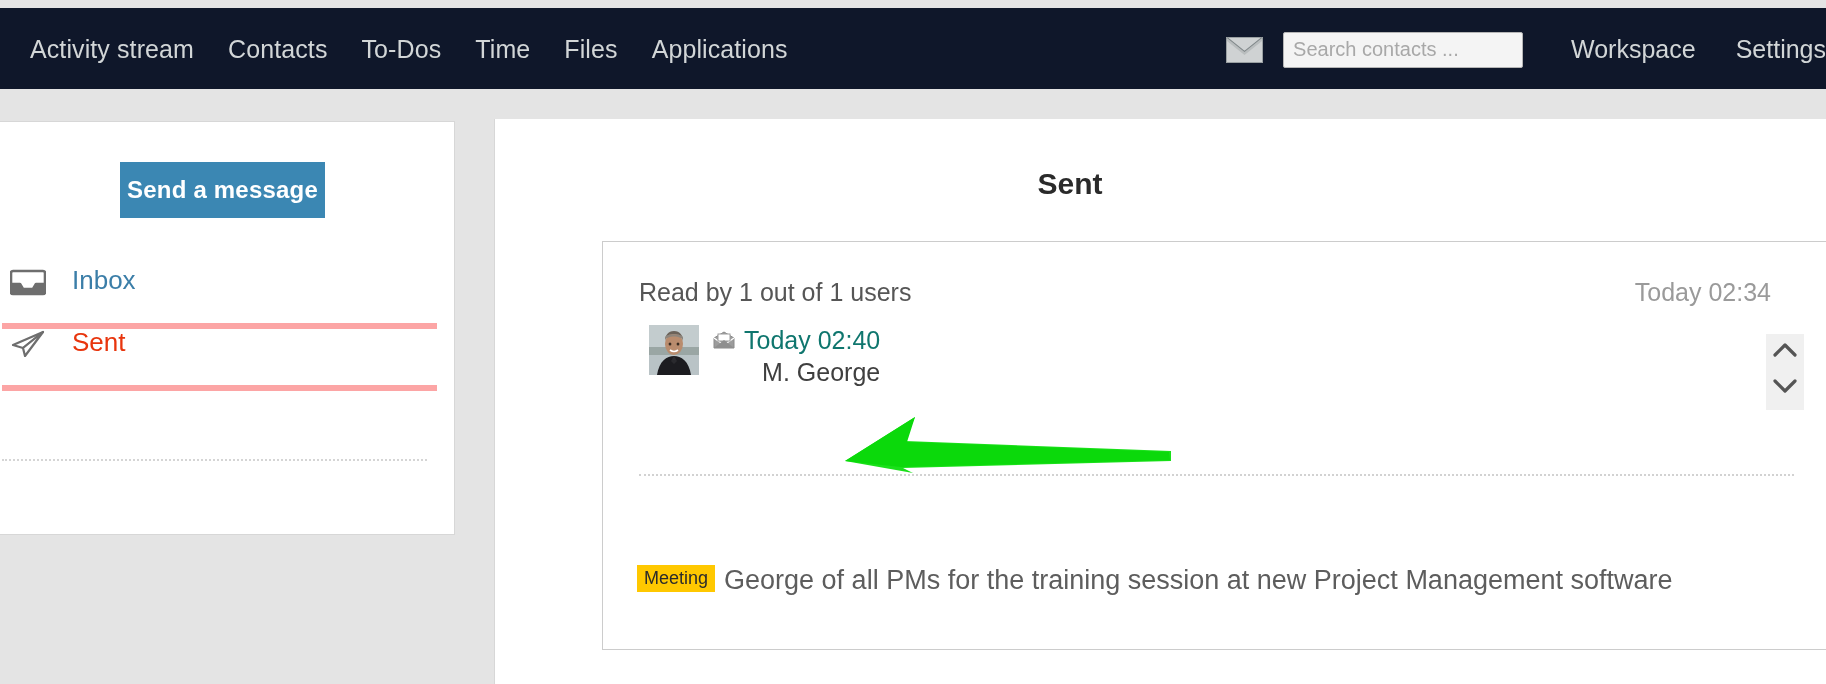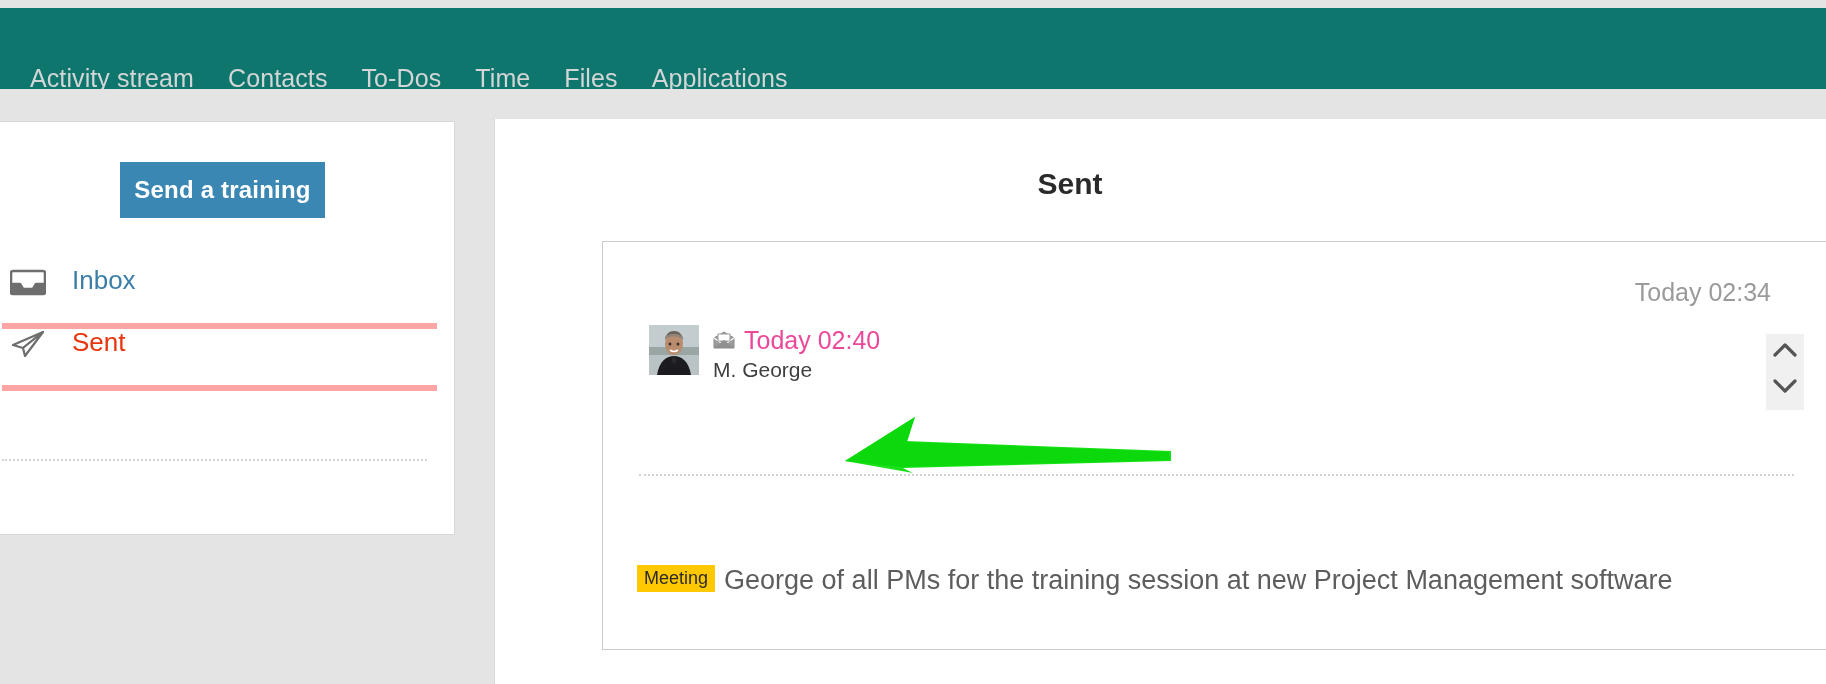--- a/index.html
+++ b/index.html
@@ -10,23 +10,23 @@
     overflow: hidden;
     background: #e4e4e4;
     font-family: "Liberation Sans", sans-serif;
   }
 
   
   .topbar {
     position: absolute;
     left: 0; top: 8px;
     width: 1826px; height: 83px;
-    background: #0f766e;
-    display: flex;
-    align-items: flex-end;
+    background: #0f172a;
+    display: flex;
+    align-items: center;
   }
   .nav-links {
     display: flex;
     align-items: center;
     margin-left: 30px;
     gap: 0px;
   }
   .nav-link {
     color: #d2d6d7;
     font-size: 25px;
@@ -200,36 +200,37 @@
     background: #c8cbc6;
     position: relative;
   }
   .avatar svg { display: block; width: 50px; height: 50px; }
 
   .recipient-text { padding-top: 2px; }
   .recipient-line1 {
     display: flex;
     align-items: center;
     font-size: 25px;
-    color: #ec4899;
+    color: #0f766e;
     white-space: nowrap;
     line-height: 1.05;
   }
   .read-icon {
     width: 22px; height: 18px;
     margin-right: 9px;
     flex: none;
     display: block;
   }
   .recipient-name {
-    font-size: 21px;
+    font-size: 25px;
     color: #3f3f3f;
     margin-top: 6px;
     white-space: nowrap;
     line-height: 1.05;
+    text-align: right;
   }
 
   .spinner {
     position: absolute;
     right: 22px; top: 92px;
     width: 38px; height: 76px;
     background: #f0f0f0;
     cursor: pointer;
   }
   .spinner svg { display: block; }
@@ -278,27 +279,39 @@
 
   <div class="nav-links">
     <span class="nav-link">Activity stream</span>
     <span class="nav-link">Contacts</span>
     <span class="nav-link">To-Dos</span>
     <span class="nav-link">Time</span>
     <span class="nav-link">Files</span>
     <span class="nav-link">Applications</span>
   </div>
 
+  <div class="topbar-right">
+    <svg class="mail-icon" viewBox="0 0 37 26">
+      <rect x="0.5" y="0.5" width="36" height="25" fill="#cfd2d3" stroke="#9aa0a2" stroke-width="1"></rect>
+      <path d="M1 1 L18.5 15 L36 1" fill="none" stroke="#7f8789" stroke-width="2"></path>
+      <path d="M1 1 L18.5 15 L36 1 L36 4 L18.5 18 L1 4 Z" fill="#b9bdbe"></path>
+    </svg>
+
+    <input class="search-box" type="text" placeholder="Search contacts ..." style="">
+
+    <span class="right-link first">Workspace</span>
+    <span class="right-link clipped">Settings</span>
+  </div>
 </div>
 
 <div class="page">
 
   <div class="sidebar-card">
 
-    <button class="send-btn">Send a training</button>
+    <button class="send-btn">Send a message</button>
 
     <div class="folder-list">
 
       <div class="folder-item">
         <svg class="folder-icon" viewBox="0 0 36 30">
           <path d="M3 4 h30 a2 2 0 0 1 2 2 v19 a2 2 0 0 1 -2 2 h-30 a2 2 0 0 1 -2 -2 v-19 a2 2 0 0 1 2 -2 z" fill="none" stroke="#6e6e6e" stroke-width="2.6"></path>
           <path d="M1 17 h9 l3 5 h10 l3 -5 h9" fill="none" stroke="#6e6e6e" stroke-width="2.6" stroke-linejoin="round"></path>
           <path d="M1 17 h9 l3 5 h10 l3 -5 h9 v8 a2 2 0 0 1 -2 2 h-30 a2 2 0 0 1 -2 -2 z" fill="#6e6e6e"></path>
         </svg>
         <span class="folder-label inbox">Inbox</span>
@@ -316,20 +329,21 @@
 
     <div class="delete-underline"></div>
   </div>
 
   <div class="content">
 
     <div class="content-title">Sent</div>
 
     <div class="msg-card">
 
+      <span class="msg-readby">Read by 1 out of 1 users</span>
       <span class="msg-time-right">Today 02:34</span>
 
       <div class="recipient">
         <div class="avatar">
           <svg viewBox="0 0 50 50">
             <rect width="50" height="50" fill="#b9c3c6"></rect>
             <rect y="0" width="50" height="22" fill="#c3ccce"></rect>
             <rect y="22" width="50" height="8" fill="#9aa6a4"></rect>
             <path d="M8 50 C10 36 18 31 25 31 C32 31 40 36 42 50 Z" fill="#1c1c20"></path>
             <ellipse cx="25" cy="19" rx="9" ry="11" fill="#b98c6e"></ellipse>

